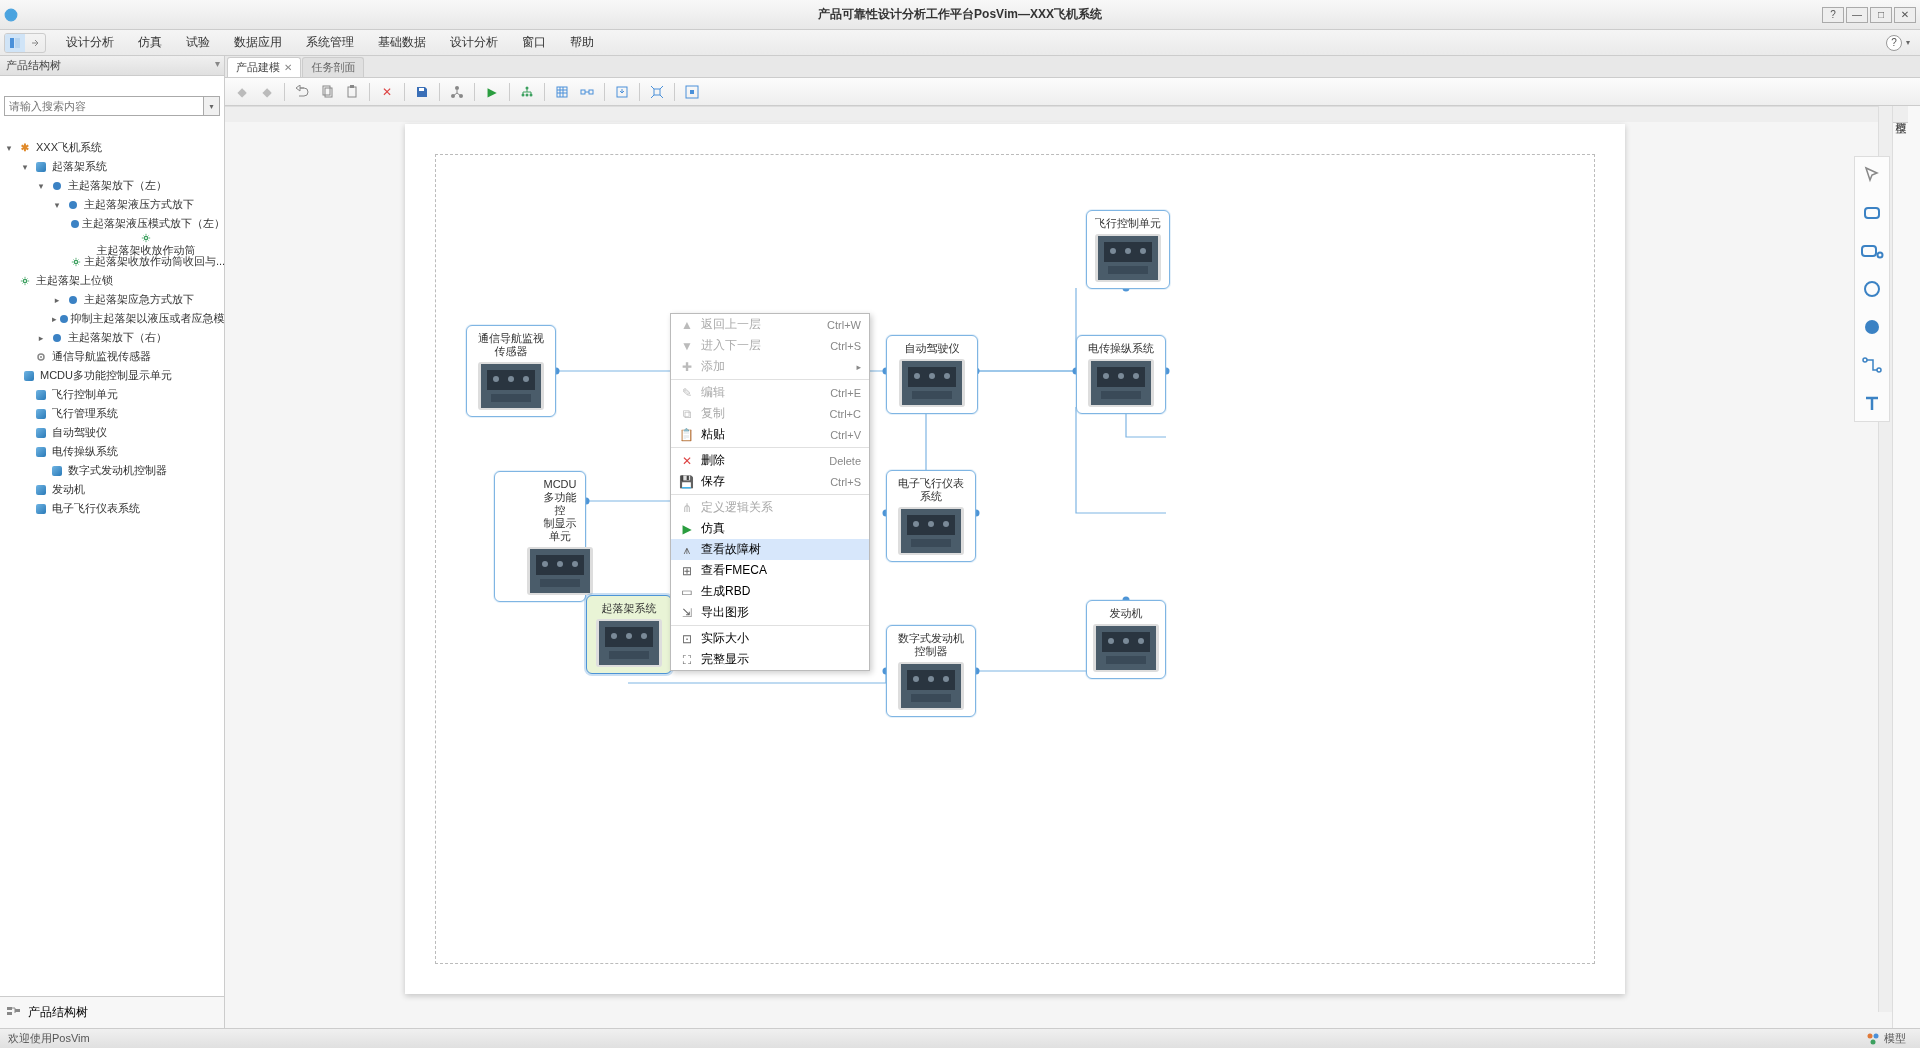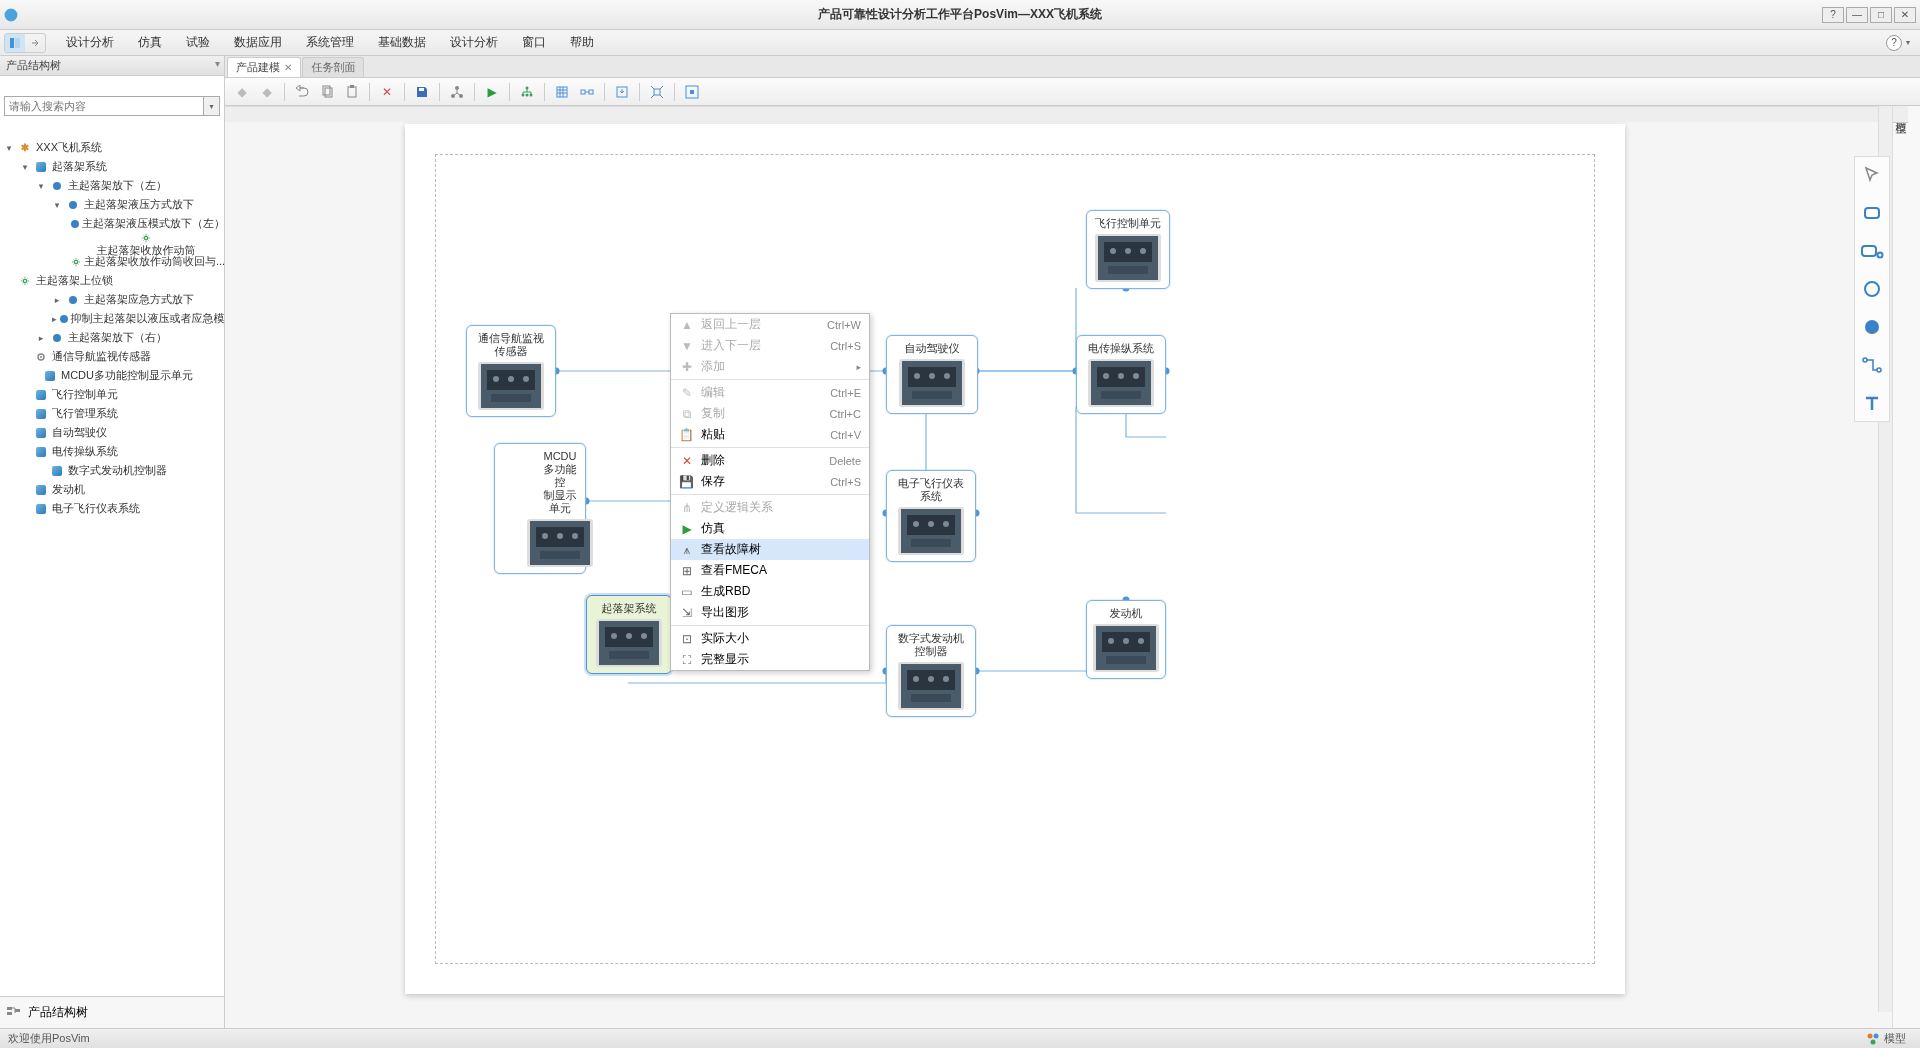--- a/index.html
+++ b/index.html
@@ -226,21 +226,21 @@
           <div class="tree-node" style="padding-left: 20px;">
             <span class="tree-toggle"></span>
             <span class="tree-icon">
               <svg width="12" height="12" viewBox="0 0 12 12">
                 <circle cx="6" cy="6" r="3" fill="none" stroke="#888" stroke-width="1.5"></circle>
                 <circle cx="6" cy="6" r="1" fill="#888"></circle>
               </svg>
             </span>
             <span class="tree-label">通信导航监视传感器</span>
           </div>
-          <div class="tree-node" style="padding-left: 29px;">
+          <div class="tree-node" style="padding-left: 8px;">
             <span class="tree-toggle"></span>
             <span class="tree-icon">
               <span class="cube-blue"></span>
             </span>
             <span class="tree-label">MCDU多功能控制显示单元</span>
           </div>
           <div class="tree-node" style="padding-left: 20px;">
             <span class="tree-toggle"></span>
             <span class="tree-icon">
               <span class="cube-blue"></span>
@@ -494,21 +494,21 @@
                     <svg width="60" height="44" viewBox="0 0 60 44">
                       <rect width="60" height="44" fill="#4a5c6a"></rect>
                       <rect x="6" y="6" width="48" height="20" fill="#2a3540"></rect>
                       <rect x="10" y="30" width="40" height="8" fill="#3a4a58"></rect>
                       <circle cx="15" cy="15" r="3" fill="#7a8a98"></circle>
                       <circle cx="30" cy="15" r="3" fill="#7a8a98"></circle>
                       <circle cx="45" cy="15" r="3" fill="#7a8a98"></circle>
                     </svg>
                   </div>
                 </div>
-                <div class="block" style="left: 58px; top: 288px; width: 92px; padding-left: 44px;">
+                <div class="block" style="left: 58px; top: 316px; width: 92px; padding-left: 44px;">
                   <div class="block-title">
                     <div>MCDU多功能控</div>
                     <div>制显示单元</div>
                   </div>
                   <div class="block-img">
                     <svg width="60" height="44" viewBox="0 0 60 44">
                       <rect width="60" height="44" fill="#4a5c6a"></rect>
                       <rect x="6" y="6" width="48" height="20" fill="#2a3540"></rect>
                       <rect x="10" y="30" width="40" height="8" fill="#3a4a58"></rect>
                       <circle cx="15" cy="15" r="3" fill="#7a8a98"></circle>

